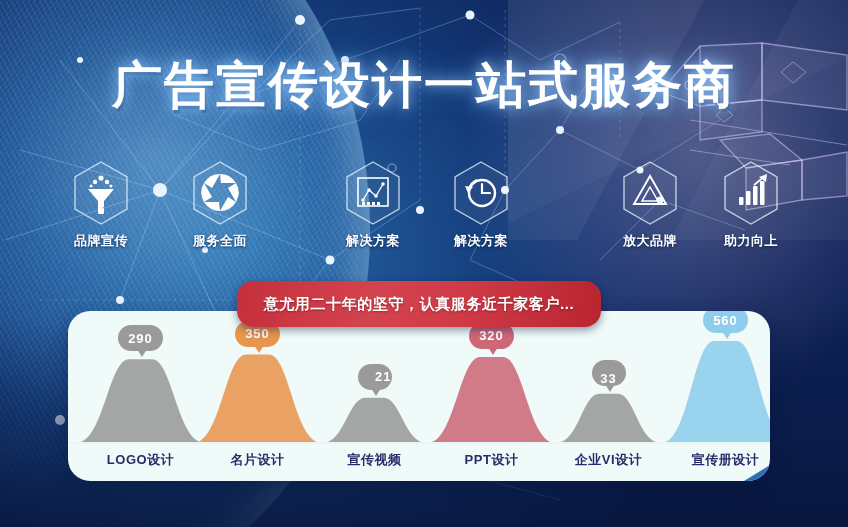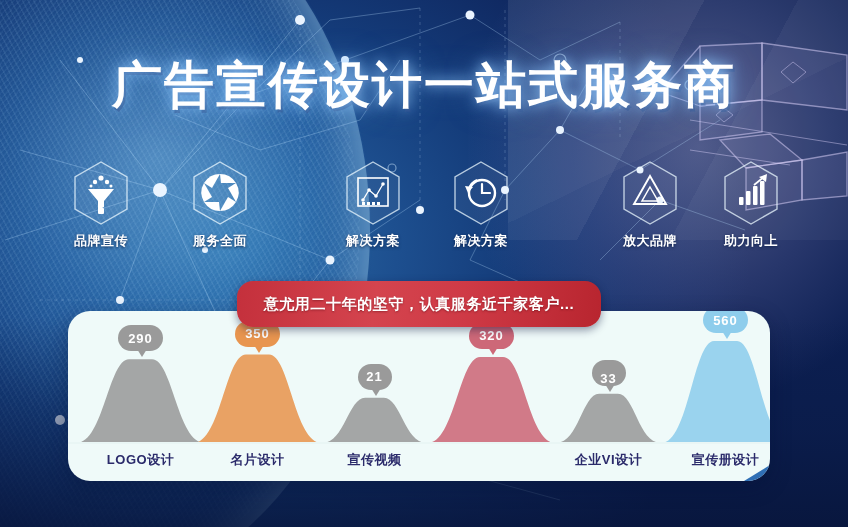--- a/index.html
+++ b/index.html
@@ -358,21 +358,21 @@
 
     <div id="bubbles">
         <div class="bubble" style="left: 50px; top: 14.3523px; width: 45px; background: rgb(154, 154, 154); color: rgb(154, 154, 154);">
           <span style="color: rgb(255, 255, 255);">290</span>
           <span class="tail"></span>
         </div>
         <div class="bubble" style="left: 167px; top: 9.61457px; width: 45px; background: rgb(232, 149, 79); color: rgb(232, 149, 79);">
           <span style="color: rgb(255, 255, 255);">350</span>
           <span class="tail"></span>
         </div>
-        <div class="bubble" style="left: 289.5px; top: 52.8616px; width: 34px; background: rgb(154, 154, 154); color: rgb(154, 154, 154);">
+        <div class="bubble" style="left: 289.5px; top: 52.8616px; width: 34px; background: rgb(154, 154, 154); color: rgb(154, 154, 154); justify-content: flex-end;">
           <span style="color: rgb(255, 255, 255);">21</span>
           <span class="tail"></span>
         </div>
         <div class="bubble" style="left: 401px; top: 11.9189px; width: 45px; background: rgb(205, 104, 120); color: rgb(205, 104, 120);">
           <span style="color: rgb(255, 255, 255);">320</span>
           <span class="tail"></span>
         </div>
         <div class="bubble" style="left: 523.5px; top: 48.8607px; width: 34px; background: rgb(154, 154, 154); color: rgb(154, 154, 154); align-items: flex-end;">
           <span style="color: rgb(255, 255, 255);">33</span>
           <span class="tail"></span>
@@ -380,20 +380,21 @@
         <div class="bubble" style="left: 635px; top: -4px; width: 45px; background: rgb(142, 205, 236); color: rgb(142, 205, 236);">
           <span style="color: rgb(255, 255, 255);">560</span>
           <span class="tail"></span>
         </div>
       </div>
 
     <div class="xlabels" id="xlabels">
         <div class="xlabel" style="left: 12.5px; width: 120px;">LOGO设计</div>
         <div class="xlabel" style="left: 129.5px; width: 120px;">名片设计</div>
         <div class="xlabel" style="left: 246.5px; width: 120px;">宣传视频</div>
+        <div class="xlabel" style="left: 363.5px; width: 120px;">PPT设计</div>
         <div class="xlabel" style="left: 480.5px; width: 120px;">企业VI设计</div>
         <div class="xlabel" style="left: 597.5px; width: 120px;">宣传册设计</div>
       </div>
 
     <div class="corner-tri"></div>
   </div>
 
 </div>
 
 </body></html>

